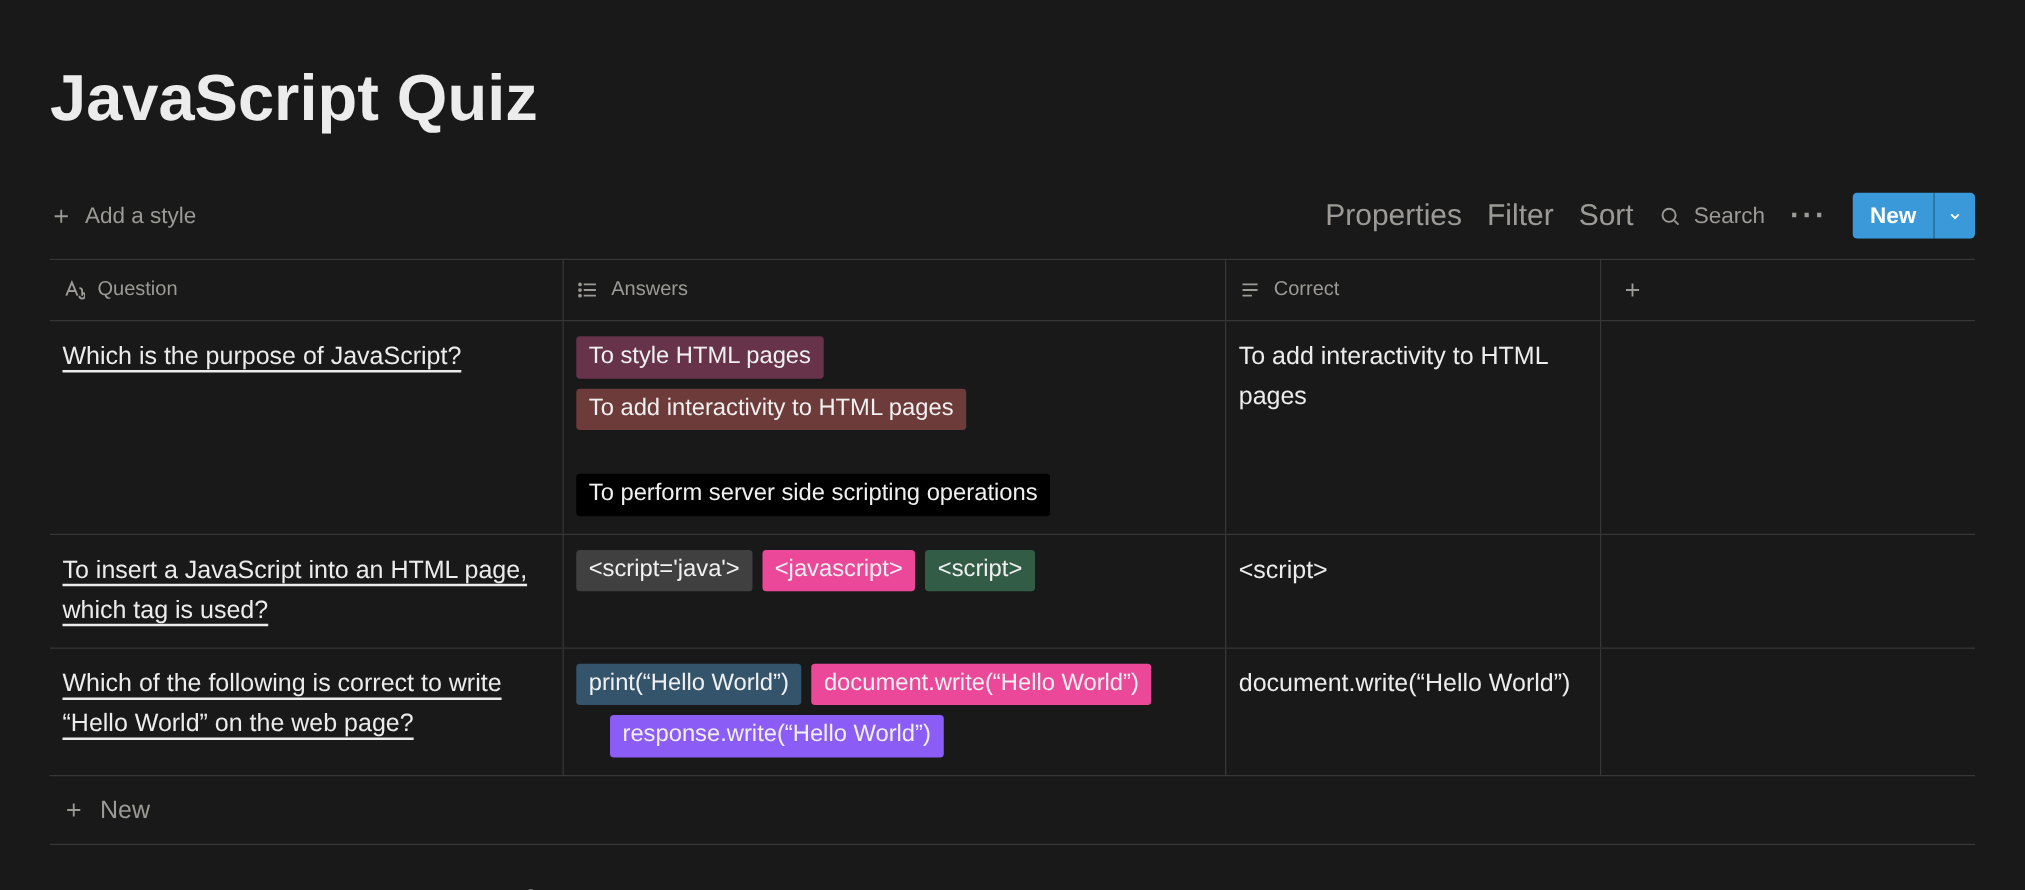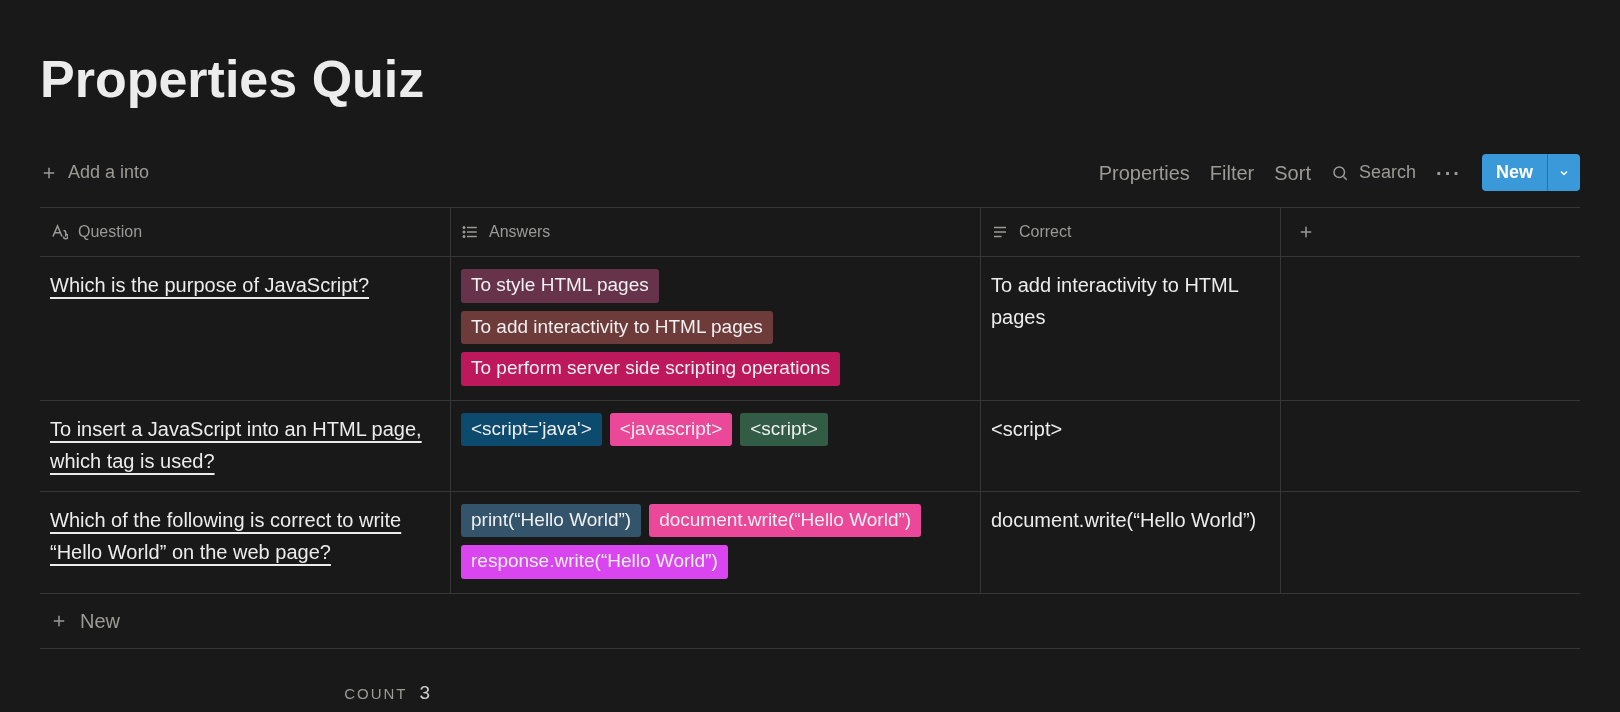--- a/index.html
+++ b/index.html
@@ -43,21 +43,21 @@
   .muted { color: var(--muted); }
   .add-view {
     display: inline-flex;
     align-items: center;
     gap: 10px;
     cursor: pointer;
   }
   .tbtn {
     color: var(--muted);
     cursor: pointer;
-    font-size: 20px;
+    font-size: 24px;
   }
   .search-wrap { display: inline-flex; align-items: center; gap: 10px; color: var(--muted); }
   .ellipsis { letter-spacing: 2px; font-weight: 700; }
   .new-btn {
     display: inline-flex;
     align-items: stretch;
     border-radius: 4px;
     overflow: hidden;
     font-size: 18px;
   }
@@ -141,43 +141,43 @@
     color: #cfcfce;
     font-size: 19px;
     letter-spacing: 0;
     margin-left: 6px;
   }
   .plus-cell { display:flex; align-items:center; justify-content:flex-start; padding-left: 16px !important; }
 
   
   .c-pink   { background:#66334a; }
   .c-red    { background:#6e3b3b; }
-  .c-brown  { background:#be185d; }
-  .c-purple { background:#0c4a6e; }
+  .c-brown  { background:#000000;margin-top:27px; }
+  .c-purple { background:#404040; }
   .c-gray   { background:#ec4899; }
   .c-green  { background:#335c47; }
   .c-blue   { background:#34546b; }
-  .c-olive  { background:#d946ef; }
+  .c-olive  { background:#8b5cf6;margin-left:27px; }
 </style>
 </head>
 <body>
 
 <div class="page">
-  <h1 class="title">Properties Quiz</h1>
+  <h1 class="title">JavaScript Quiz</h1>
 
   <div class="toolbar">
     <div class="left">
       <div class="add-view muted">
         <span>
           <svg width="18" height="18" viewBox="0 0 24 24" fill="none" stroke="#9b9a97" stroke-width="2">
               <line x1="12" y1="5" x2="12" y2="19"></line>
               <line x1="5" y1="12" x2="19" y2="12"></line>
             </svg>
         </span>
-        <span>Add a into</span>
+        <span>Add a style</span>
       </div>
     </div>
     <div class="spacer"></div>
     <div class="right">
       <span class="tbtn">Properties</span>
       <span class="tbtn">Filter</span>
       <span class="tbtn">Sort</span>
       <span class="search-wrap">
         <span>
           <svg width="18" height="18" viewBox="0 0 24 24" fill="none" stroke="#9b9a97" stroke-width="2">

